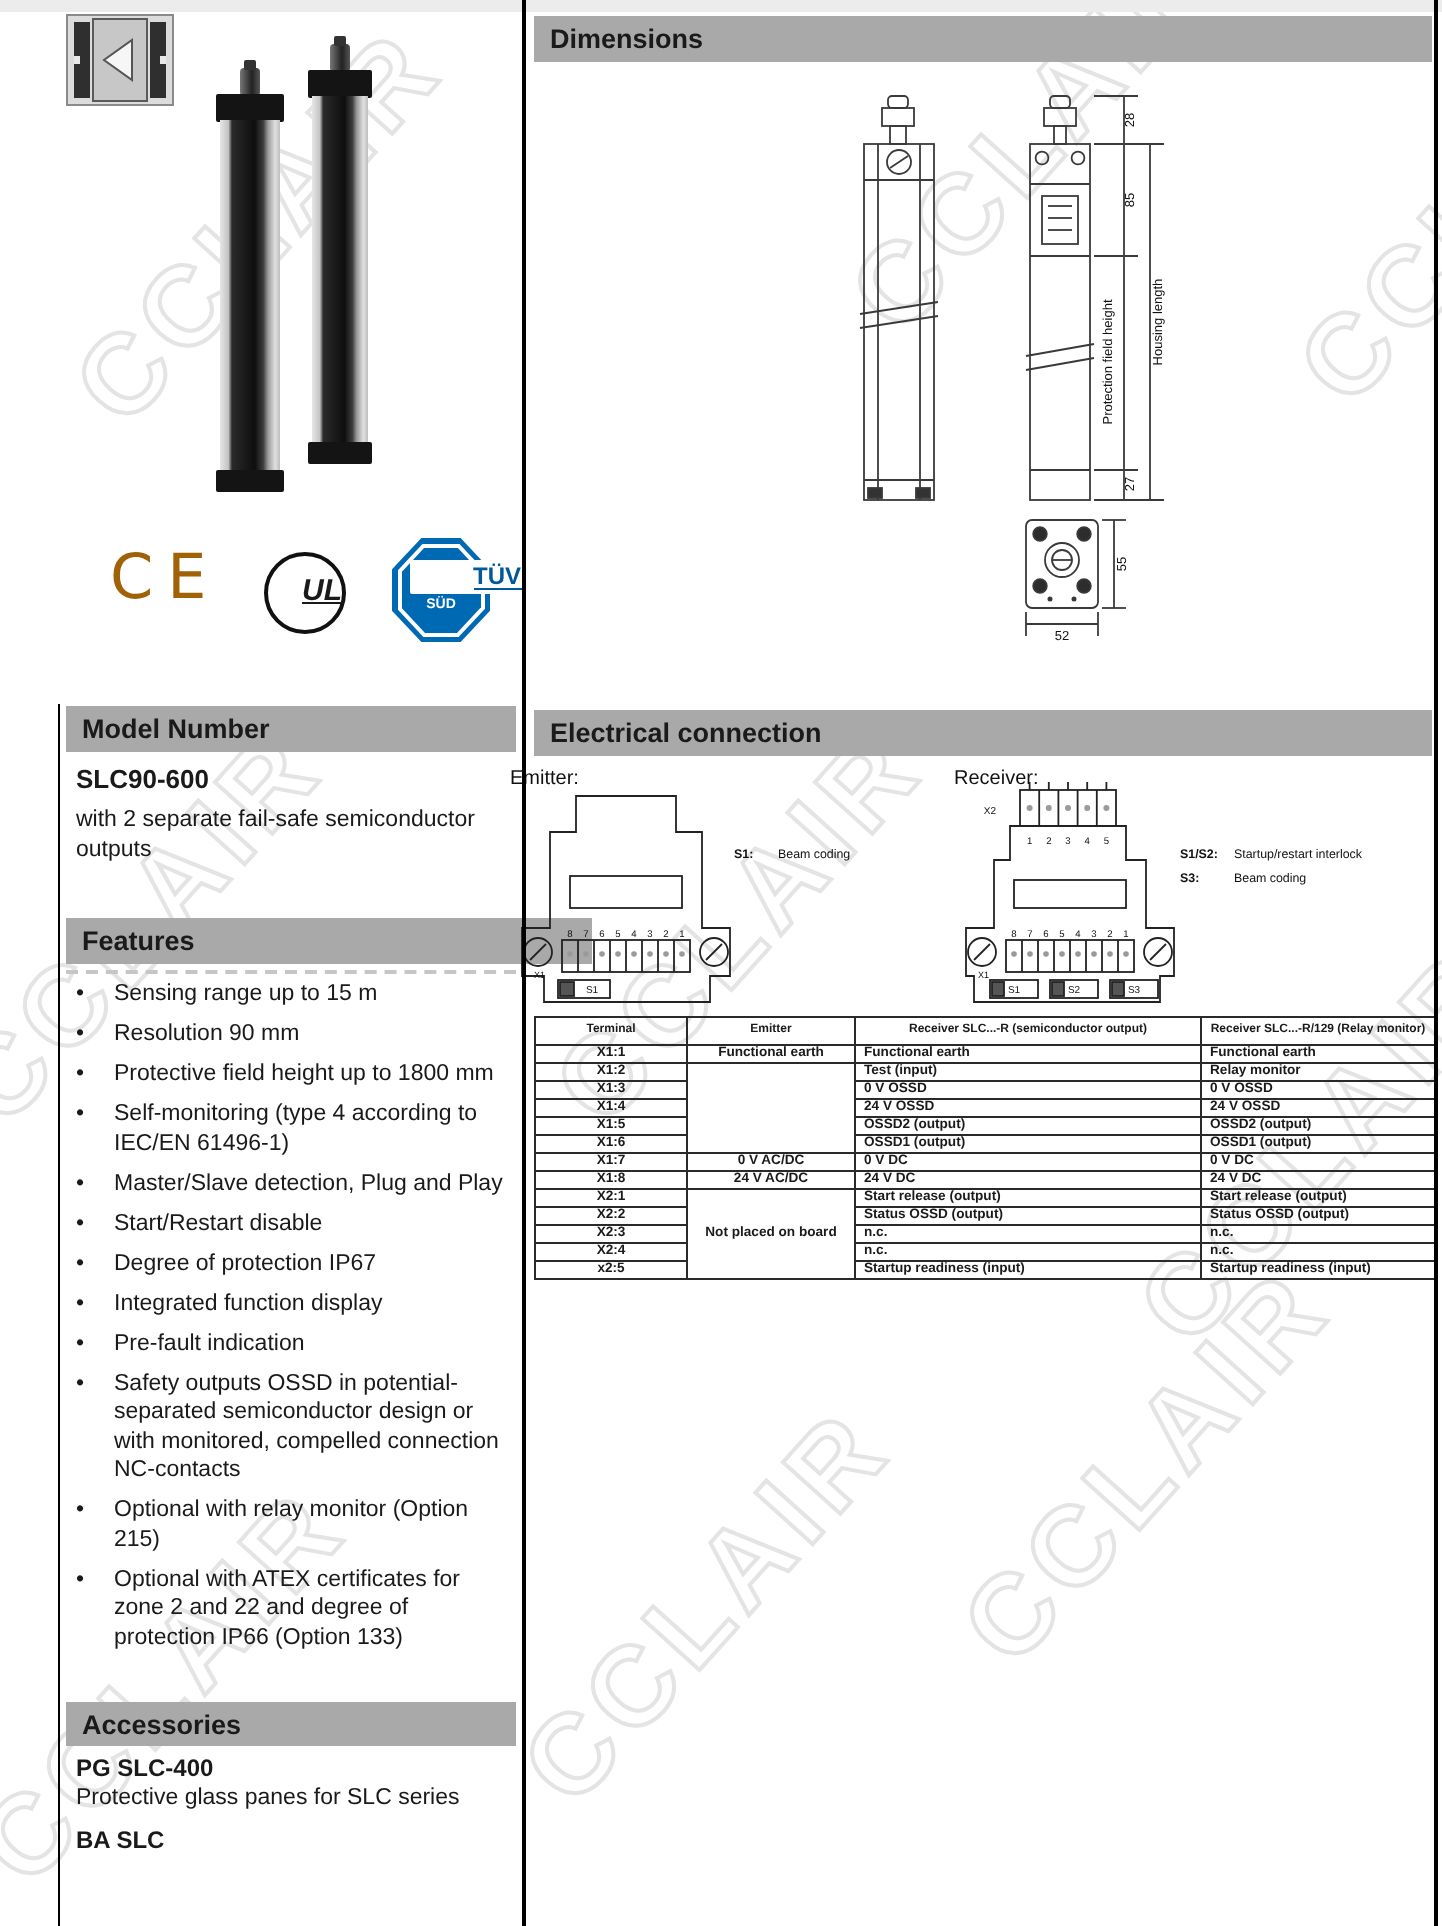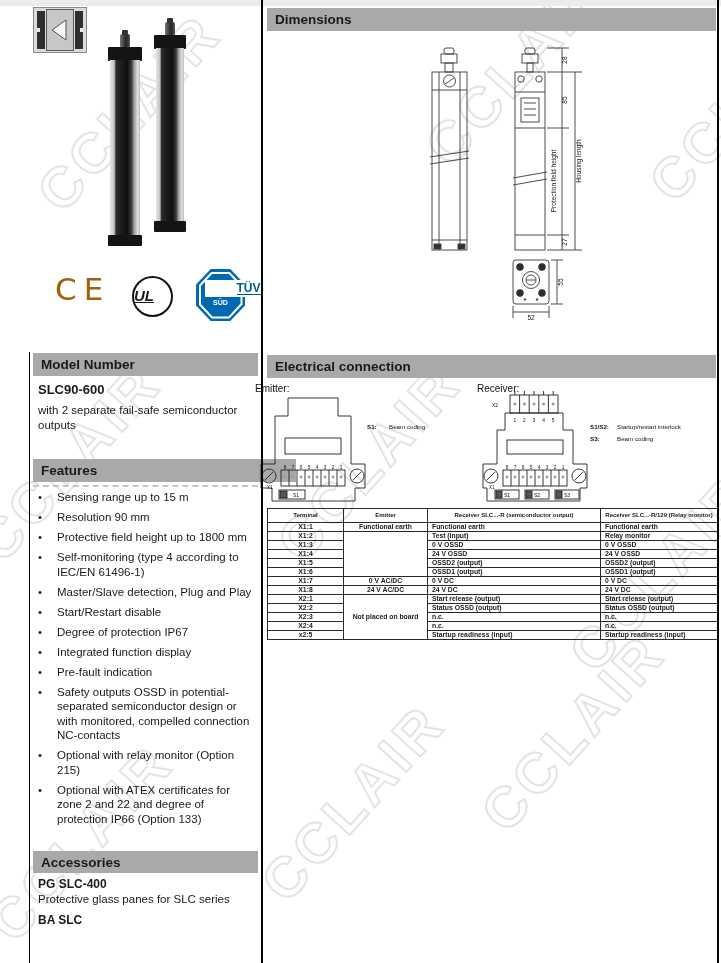--- a/index.html
+++ b/index.html
@@ -31,21 +31,21 @@
                background:linear-gradient(90deg,#777,#222 60%,#555);border-radius:2px;}
   .tower .conn:before{content:"";position:absolute;left:2px;top:-4px;width:6px;height:5px;background:#333;border-radius:1px;}
   .tower .cap{position:absolute;left:-2px;right:-2px;height:14px;background:#141414;border-radius:1px;}
   .tower .cap.topc{top:0;}
   .tower .cap.botc{bottom:0;height:11px;}
   .tower .body{position:absolute;left:0;right:0;top:13px;bottom:10px;
       background:linear-gradient(90deg,#e6e6e6 0%,#c2c4c2 14%,#2a2a2a 20%,#0e0e0e 58%,#3c3c3c 72%,#9a9a9a 80%,#e0e0e0 92%,#bdbdbd 100%);}
   .ce-mark{left:55px;top:271px;font-family:"DejaVu Sans",sans-serif;font-size:31px;
            letter-spacing:7px;color:#a16207;z-index:3;}
   .ul-mark{left:132px;top:276px;width:37px;height:37px;border:2.5px solid #111;border-radius:50%;
-           display:flex;align-items:center;justify-content:flex-start;z-index:3;text-decoration:underline;}
+           display:flex;align-items:center;justify-content:flex-end;z-index:3;text-decoration:underline;}
   .ul-mark span{font-style:italic;font-weight:700;font-size:15px;transform:translateY(-1px);}
   .tuv{left:196px;top:269px;width:49px;height:52px;z-index:3;}
   .oct{position:absolute;clip-path:polygon(30% 0,70% 0,100% 30%,100% 70%,70% 100%,30% 100%,0 70%,0 30%);}
   .oct.o1{left:0;top:0;right:0;bottom:0;background:#0069b4;}
   .oct.o2{left:2.5px;top:2.5px;right:2.5px;bottom:2.5px;background:#fff;}
   .oct.o3{left:4.5px;top:4.5px;right:4.5px;bottom:4.5px;background:#0069b4;}
   .tuv .tbox{position:absolute;left:9px;top:11px;width:31px;height:17px;background:#fff;
              display:flex;align-items:center;justify-content:center;border-radius:1px;padding-left:28px;}
   .tuv .tbox span{color:#00599a;font-weight:700;font-size:12px;border-bottom:1.5px solid #00599a;line-height:1.05;}
   .tuv .sud{position:absolute;left:0;right:0;top:30px;text-align:center;color:#fff;font-size:7px;font-weight:700;}

